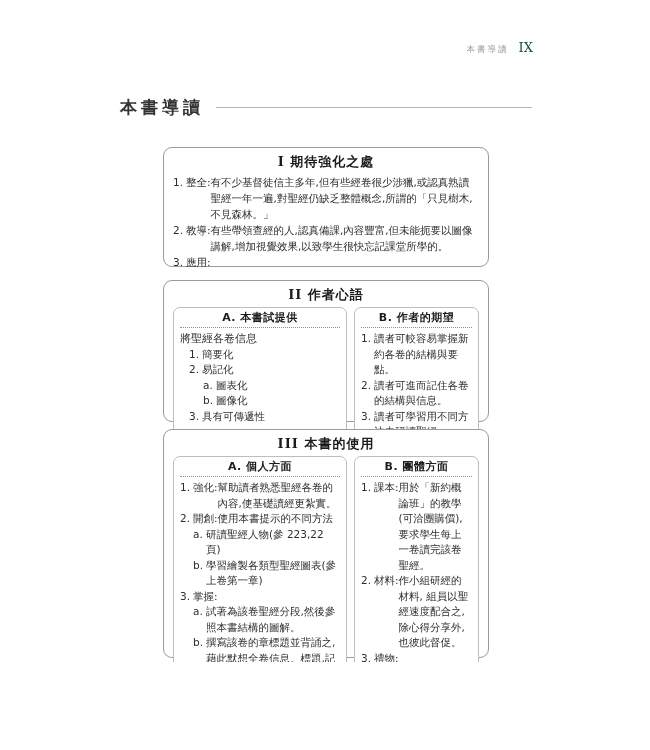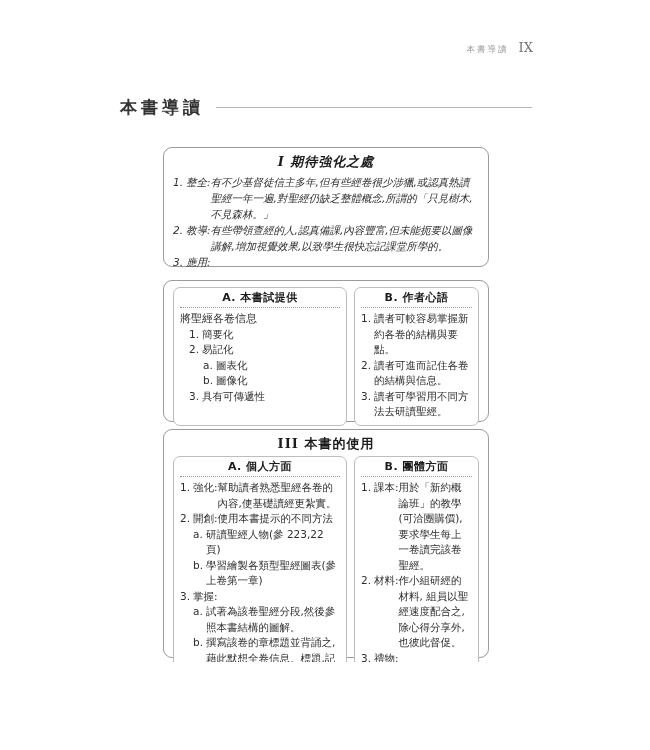--- a/index.html
+++ b/index.html
@@ -3,32 +3,32 @@
 <meta charset="utf-8">
 <style>
   html,body{margin:0;padding:0;background:#ffffff;}
   #page{
     position:relative;width:650px;height:662px;background:#ffffff;overflow:hidden;
     font-family:"DejaVu Sans",sans-serif;color:#2e2e2e;
   }
   
   .running-head{position:absolute;top:40px;right:117px;display:flex;align-items:baseline;gap:10px;}
   .running-title{font-size:8.5px;color:#9a9a9a;letter-spacing:2px;}
-  .page-num{font-size:13px;color:#737373;font-family:"DejaVu Serif",serif;}
+  .page-num{font-size:13px;color:#14532d;font-family:"DejaVu Serif",serif;}
   
   .title-row{position:absolute;left:120px;top:96px;width:412px;display:flex;align-items:center;}
   .page-title{font-size:17px;font-weight:bold;color:#333;letter-spacing:4px;white-space:nowrap;}
   .title-rule{flex:1;border-top:1px solid #b5b5b5;margin-left:12px;height:0;}
   
   .obox{
     position:absolute;left:163px;width:326px;box-sizing:border-box;
     border:1.5px solid #9b9b9b;border-radius:9px;background:#fff;
     padding:3px 9px 8px 9px;
   }
-  #box1{top:147px;height:120px;font-style:italic;}
+  #box1{top:147px;height:120px;}
   #box2{top:280px;height:142px;}
   #box3{top:429px;height:229px;}
   .box-title{text-align:center;font-size:13px;font-weight:600;color:#1c1c1c;letter-spacing:1px;margin:2px 0 3px 0;}
   .box-title .numeral{font-family:"DejaVu Serif",serif;font-weight:600;}
   
   .item{display:flex;font-size:10.5px;line-height:16px;color:#2e2e2e;}
   .item .num{flex:none;width:13px;}
   .item .label{flex:none;white-space:nowrap;}
   .item .txt{flex:1;min-width:0;}
   
@@ -82,20 +82,24 @@
       <span class="label">教導:</span>
       <span class="txt">有些帶領查經的人,認真備課,內容豐富,但未能扼要以圖像講解,增加視覺效果,以致學生很快忘記課堂所學的。</span>
     </div>
     <div class="item">
       <span class="num">3.</span>
       <span class="label">應用:</span>
     </div>
   </div>
 
   <div class="obox" id="box2">
+    <div class="box-title">
+      <span class="numeral">II</span>
+      <span>作者心語</span>
+    </div>
     <div class="cols">
       <div class="inner inner-a">
         <div class="inner-head">A. 本書試提供</div>
         <div class="plain-line">將聖經各卷信息</div>
         <div class="item lv1">
           <span class="num">1.</span>
           <span class="txt">簡要化</span>
         </div>
         <div class="item lv1">
           <span class="num">2.</span>
@@ -108,21 +112,21 @@
         <div class="item lv2">
           <span class="num">b.</span>
           <span class="txt">圖像化</span>
         </div>
         <div class="item lv1">
           <span class="num">3.</span>
           <span class="txt">具有可傳遞性</span>
         </div>
       </div>
       <div class="inner inner-b">
-        <div class="inner-head">B. 作者心語</div>
+        <div class="inner-head">B. 作者的期望</div>
         <div class="item">
           <span class="num">1.</span>
           <span class="txt">讀者可較容易掌握新約各卷的結構與要點。</span>
         </div>
         <div class="item">
           <span class="num">2.</span>
           <span class="txt">讀者可進而記住各卷的結構與信息。</span>
         </div>
         <div class="item">
           <span class="num">3.</span>

